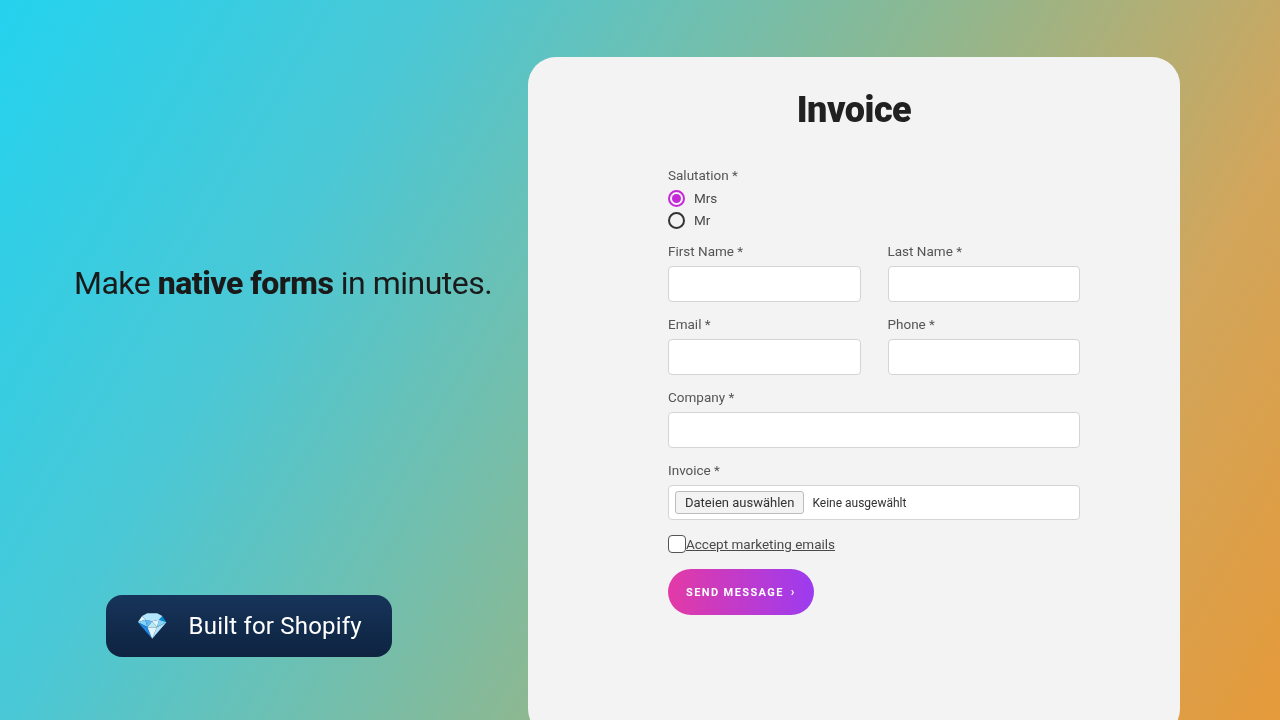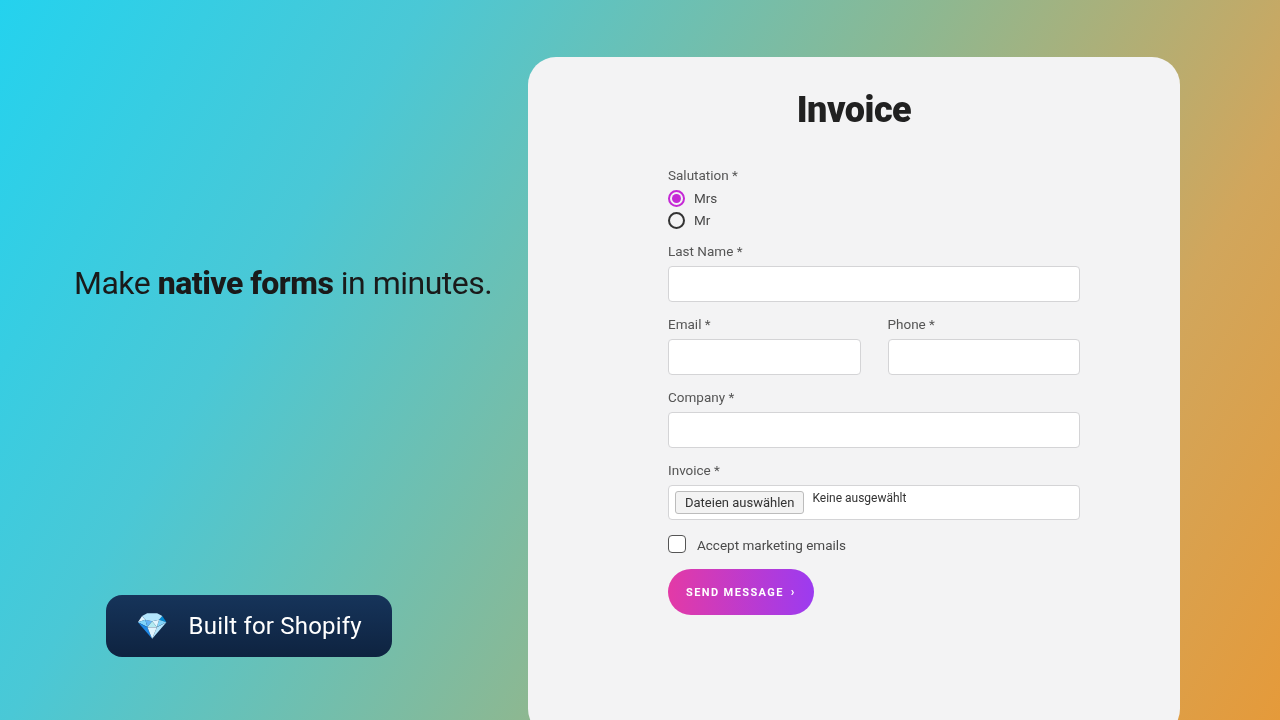--- a/index.html
+++ b/index.html
@@ -106,20 +106,21 @@
   background: #fff;
 }
 .fld-full { margin-top: 14px; }
 .file-picker {
   width: 100%;
   border: 1px solid #d4d4d6;
   border-radius: 4px;
   background: #fff;
   padding: 5px 6px;
   display: flex;
+  align-items: center;
   gap: 8px;
 }
 .file-button {
   border: 1px solid #bcbcbc;
   border-radius: 3px;
   background: #f3f3f3;
   padding: 3px 9px;
   font-size: 13px;
   color: #333;
 }
@@ -130,22 +131,22 @@
 .textarea {
   width: 100%;
   height: 76px;
   border: 1px solid #d4d4d6;
   border-radius: 4px;
   background: #fff;
 }
 .checkbox-row {
   margin-top: 15px;
   display: flex;
-  align-items: flex-end;
-  gap: 11px;
+  align-items: center;
+  text-decoration: underline;
 }
 .checkbox {
   width: 18px;
   height: 18px;
   border: 1.5px solid #555;
   border-radius: 4px;
   background: #fff;
 }
 .send-btn {
   margin-top: 16px;
@@ -190,20 +191,24 @@
         </span>
       <span>Mrs</span>
     </div>
     <div class="radio-row">
       <span class="radio-outer"></span>
       <span>Mr</span>
     </div>
 
     <div class="row2">
       <div class="fld">
+        <label class="field-label">First Name *</label>
+        <div class="input"></div>
+      </div>
+      <div class="fld">
         <label class="field-label">Last Name *</label>
         <div class="input"></div>
       </div>
     </div>
 
     <div class="row2">
       <div class="fld">
         <label class="field-label">Email *</label>
         <div class="input"></div>
       </div>

